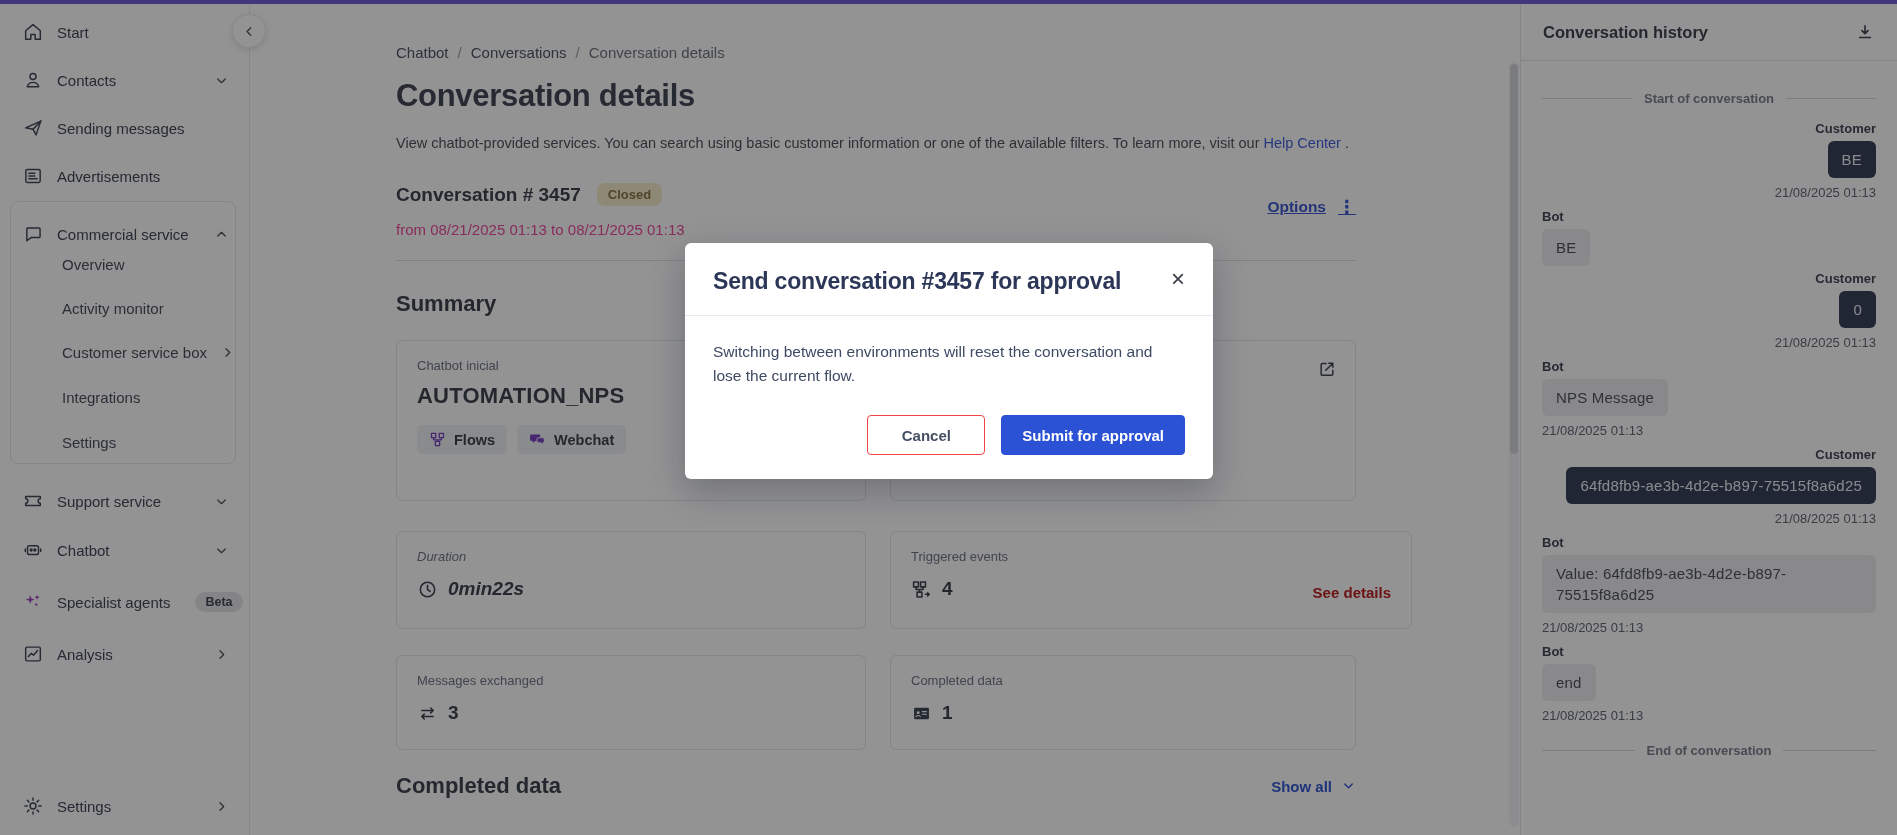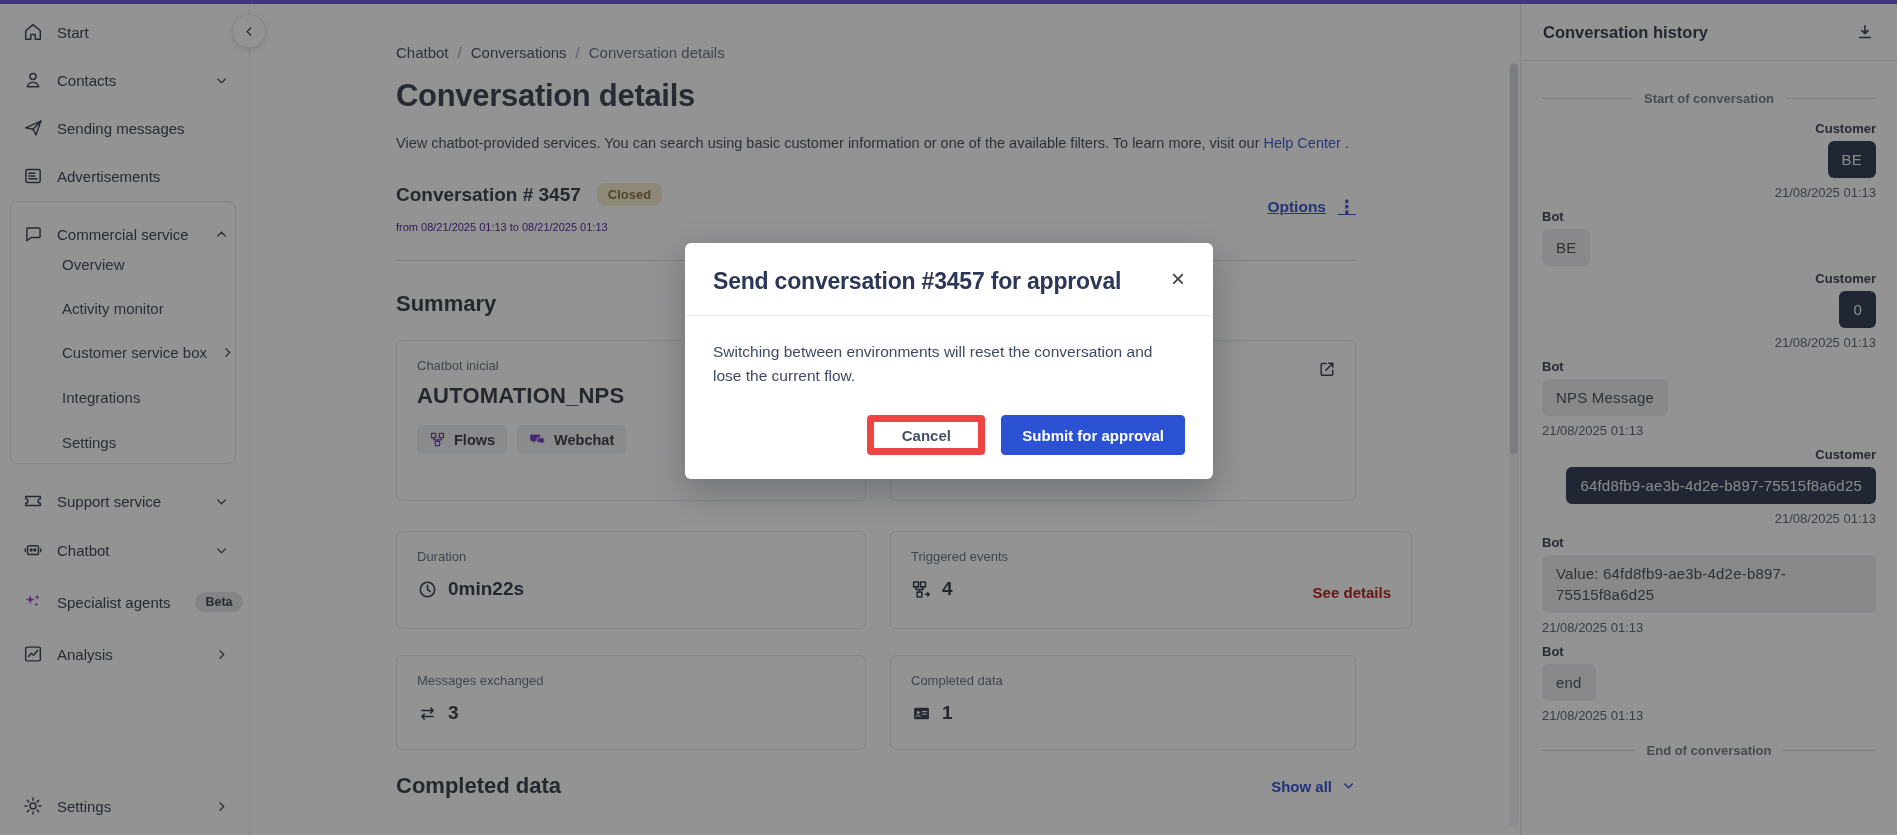--- a/index.html
+++ b/index.html
@@ -42,38 +42,38 @@
   .page-title { position:absolute; top:74px; left:0; font-size:31px; font-weight:700; color:#3f4550; letter-spacing:-.3px; }
   .subtitle { position:absolute; top:131px; left:0; width:100%; font-size:14.5px; color:#4a5058; }
   .subtitle a { color:#3f5bd6; text-decoration:none; cursor:pointer; }
   .conv-row { position:absolute; top:180px; left:0; width:100%; display:flex; align-items:flex-start; }
   .conv-title { font-size:19px; font-weight:700; color:#3a4149; }
   .badge-closed { margin-left:16px; background:#f6ebc9; color:#8a7540; font-size:13px; font-weight:700;
     padding:4px 11px; border-radius:8px; position:relative; top:-1px; }
   .options { margin-left:auto; margin-top:14px; display:flex; align-items:center; gap:12px;
     color:#3b57cf; font-size:15.5px; font-weight:700; cursor:pointer;text-decoration:underline; }
   .options .dots { font-size:18px; font-weight:700; line-height:1; cursor:pointer; }
-  .date-range { position:absolute; top:217px; left:0; font-size:11px; color:#4c1d95; }
+  .date-range { position:absolute; top:217px; left:0; font-size:15px; color:#ec4899; }
   .hdivider { position:absolute; top:256px; left:0; width:100%; border-top:1px solid #dadde1; }
   .h2 { font-size:22px; font-weight:700; color:#3a4149; }
   .summary-h { position:absolute; top:287px; left:0; }
 
   .card { position:absolute; background:#fff; border:1px solid #e3e6ea; border-radius:6px; padding:17px 20px; }
   .card .clabel { font-size:13px; color:#6b7380; }
   .card .cvalue-row { display:flex; align-items:center; gap:10px; margin-top:14px;
     font-size:19px; font-weight:700; color:#3a4149; }
   .card-bot { left:0; top:336px; width:470px; height:161px; }
   .card-bot .big { margin-top:10px; font-size:22px; font-weight:700; color:#3a4149; letter-spacing:.2px; }
   .tags { display:flex; gap:10px; margin-top:16px; }
   .tag { display:inline-flex; align-items:center; gap:8px; background:#eef0f2; border-radius:5px;
     padding:6px 12px; font-size:14.5px; font-weight:700; color:#3a4149; }
   .tag svg { width:17px; height:17px; }
   .card-two { left:494px; top:336px; width:466px; height:161px; }
   .extlink { position:absolute; right:18px; top:18px; cursor:pointer; }
-  .card-duration { left:0; top:527px; width:470px; height:98px; }
+  .card-duration { left:0; top:527px; width:470px; height:98px;font-style:italic; }
   .card-trig { left:494px; top:527px; width:522px; height:98px; }
   .see-details { position:absolute; right:20px; top:52px; color:#b91c1c; font-size:15px; font-weight:700; cursor:pointer; }
   .card-msg { left:0; top:651px; width:470px; height:95px; }
   .card-data { left:494px; top:651px; width:466px; height:95px; }
 
   .completed-row { position:absolute; top:769px; left:0; width:100%; display:flex; align-items:center; justify-content:space-between; }
   .show-all { display:flex; gap:9px; color:#2f54d1; font-size:15px; font-weight:700; cursor:pointer; }
   .show-all svg { width:15px; height:15px; }
   .show-all svg path { fill:none; stroke:#2f54d1; stroke-width:2.2; stroke-linecap:round; stroke-linejoin:round; }
 
@@ -104,21 +104,21 @@
   .overlay { position:absolute; inset:0; background:rgba(8,9,12,.44); z-index:40; }
   .modal { position:absolute; left:685px; top:243px; width:528px; background:#fff; border-radius:6px;
     box-shadow:0 12px 34px rgba(10,15,35,.25); z-index:50; }
   .modal-head { display:flex; align-items:flex-start; padding:25px 24px 20px 28px; border-bottom:1px solid #e9eaee;justify-content:flex-end; }
   .modal-title { flex:1; font-size:23px; font-weight:700; color:#2c3657; letter-spacing:-.2px; }
   .modal-close { font-size:24px; line-height:22px; color:#3a4149; background:none; border:none; cursor:pointer; padding:0 4px; }
   .modal-body { padding:24px 28px 0; font-size:15.5px; color:#3e4964; line-height:1.55; }
   .modal-actions { display:flex; justify-content:flex-end; gap:16px; padding:27px 28px 24px; }
   .btn { height:40px; border-radius:4px; font-size:15px; font-weight:700; cursor:pointer;
     font-family:"Liberation Sans","DejaVu Sans",sans-serif; }
-  .btn-cancel { width:118px; background:#fff; border:7px solid #ef4444; color:#454f63; }
+  .btn-cancel { width:118px; background:#fff; border:1px solid #ef4444; color:#454f63; }
   .btn-submit { padding:0 20px; background:#2b51d4; border:1px solid #2b51d4; color:#fff; }
 </style>
 </head>
 <body>
 
 <div class="app">
   <div class="topbar"></div>
 
   <aside class="sidebar">
     <div class="collapse-btn">

